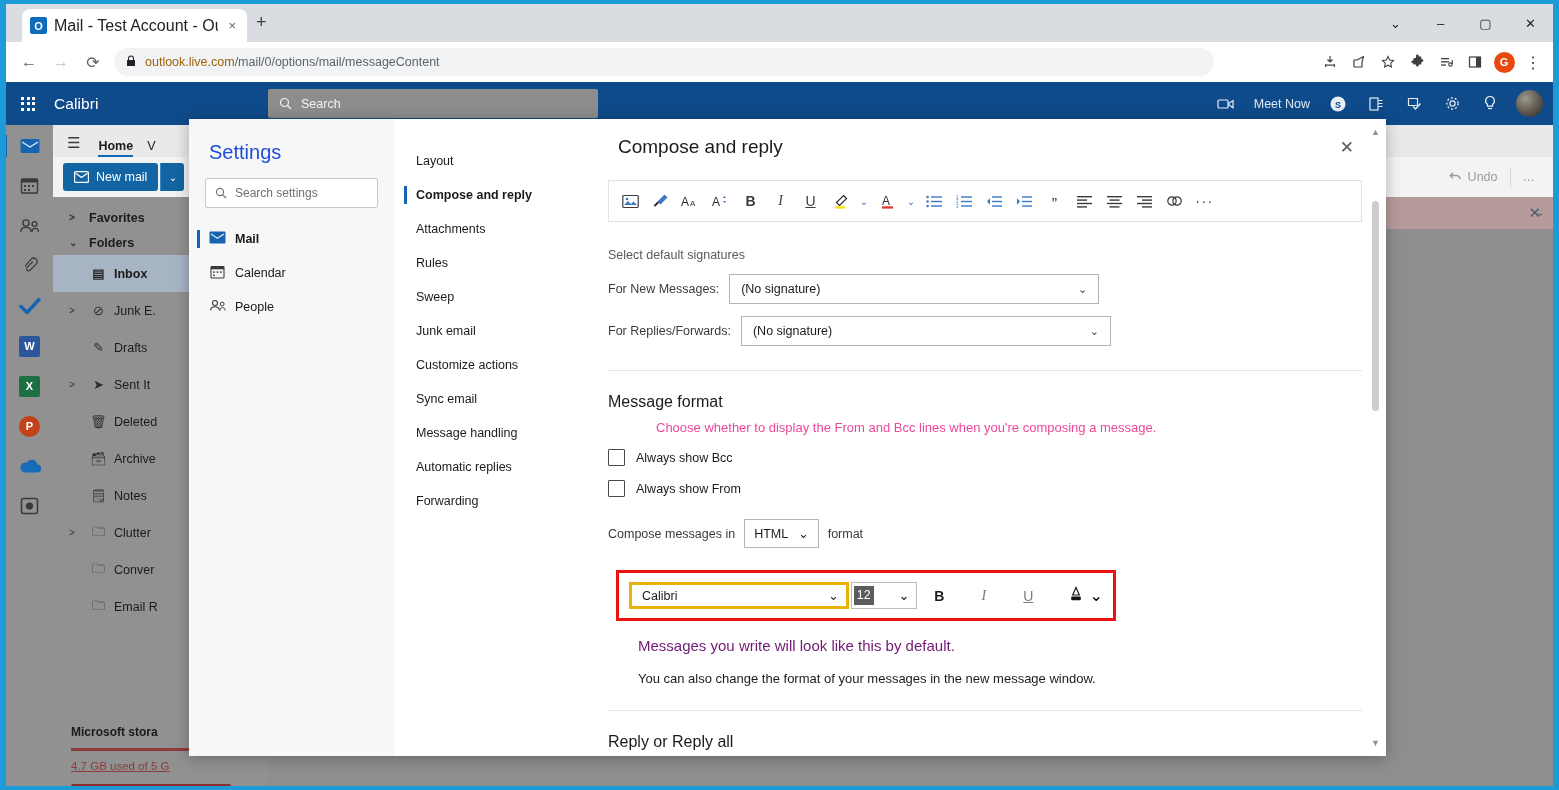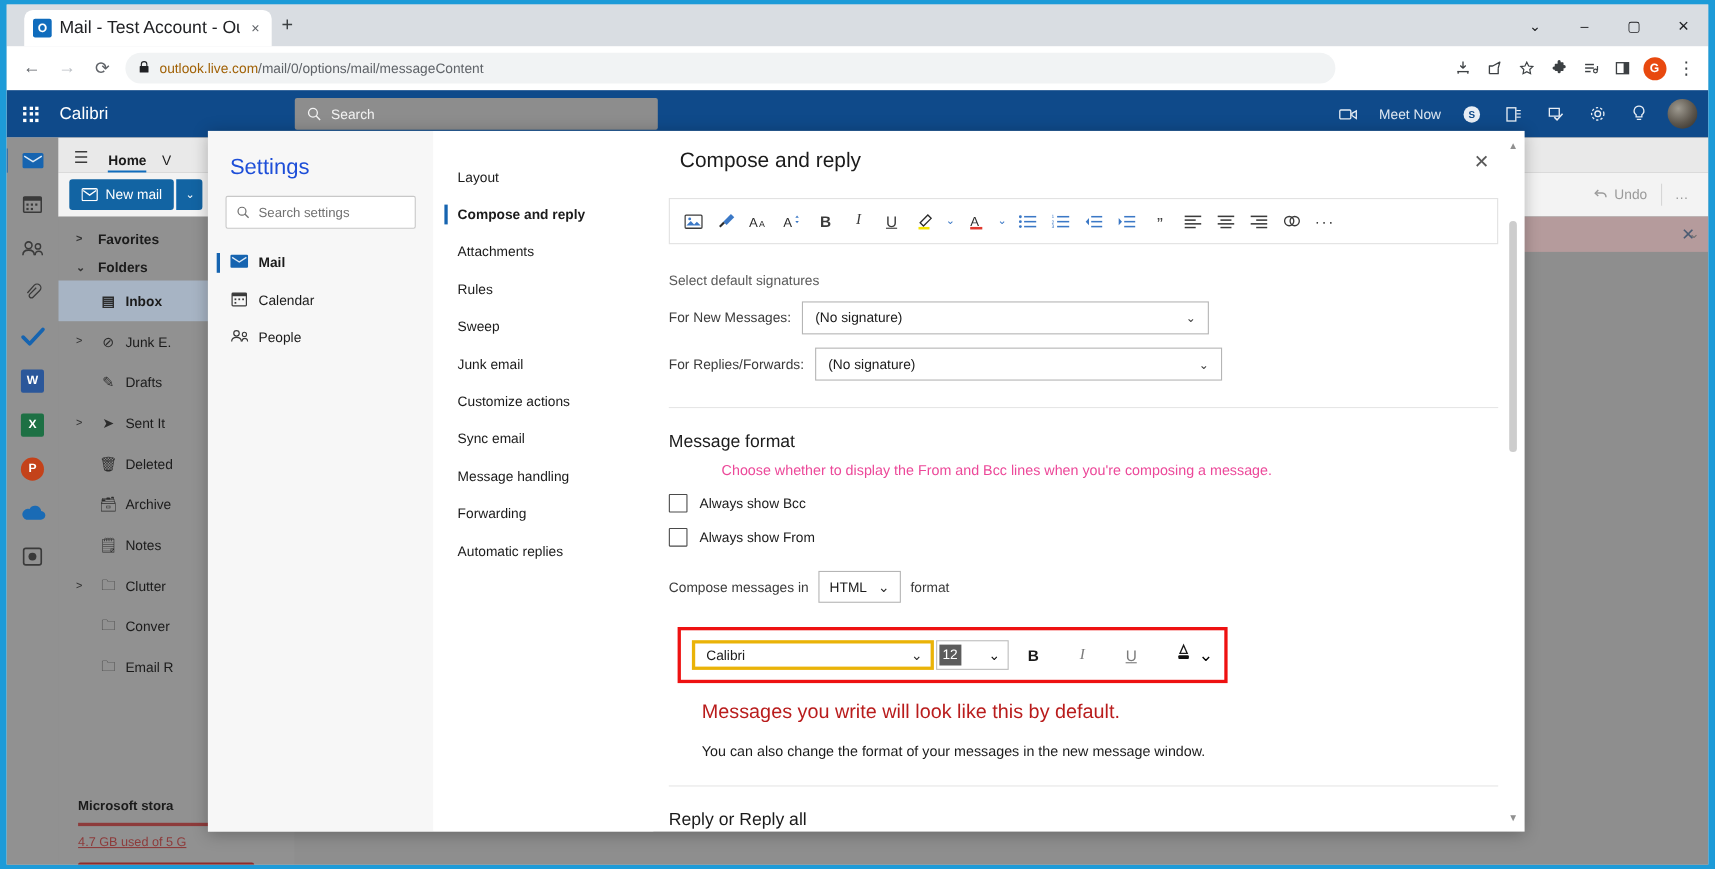--- a/index.html
+++ b/index.html
@@ -333,21 +333,21 @@
     font-size: 12.5px; line-height: 15px;
   }
   .fb-btn {
     width: 45px; height: 27px; display: flex; align-items: center;
     justify-content: center; cursor: pointer; color: #1b1b1b; font-size: 14px;
   }
   .fb-btn.ital { font-style: italic; font-family: "Liberation Serif", serif; color:#7b7b7b; }
   .fb-btn.und { text-decoration: underline; color: #7b7b7b; }
   .fontcolor { display: flex; align-items: center; gap: 5px; cursor: pointer; margin-left: 16px; }
 
-  .sample { font-size: 18px; color: #b91c1c; margin: 16px 0 0 30px; }
+  .sample { font-size: 15px; color: #701a75; margin: 16px 0 0 30px; }
   .sample2 { font-size: 13px; color: #1b1b1b; margin: 17px 0 0 30px; }
 
   .set-scrollbar {
     position: absolute; right: 4px; top: 8px; bottom: 8px; width: 13px;
     display: flex; flex-direction: column; align-items: center;
     justify-content: space-between;
   }
   .sb-arrow { font-size: 9px; color: #909090; }
   .sb-track { flex: 1; width: 7px; position: relative; margin: 4px 0; }
   .sb-thumb {
@@ -724,22 +724,22 @@
     <div class="set-mid">
       <div class="set-sub">Layout</div>
       <div class="set-sub active">Compose and reply</div>
       <div class="set-sub">Attachments</div>
       <div class="set-sub">Rules</div>
       <div class="set-sub">Sweep</div>
       <div class="set-sub">Junk email</div>
       <div class="set-sub">Customize actions</div>
       <div class="set-sub">Sync email</div>
       <div class="set-sub">Message handling</div>
+      <div class="set-sub">Automatic replies</div>
       <div class="set-sub">Forwarding</div>
-      <div class="set-sub">Automatic replies</div>
     </div>
 
     <div class="set-main">
       <div class="set-head">
         <h2>Compose and reply</h2>
         <div class="set-close">✕</div>
       </div>
 
       <div class="set-scroll">
 

